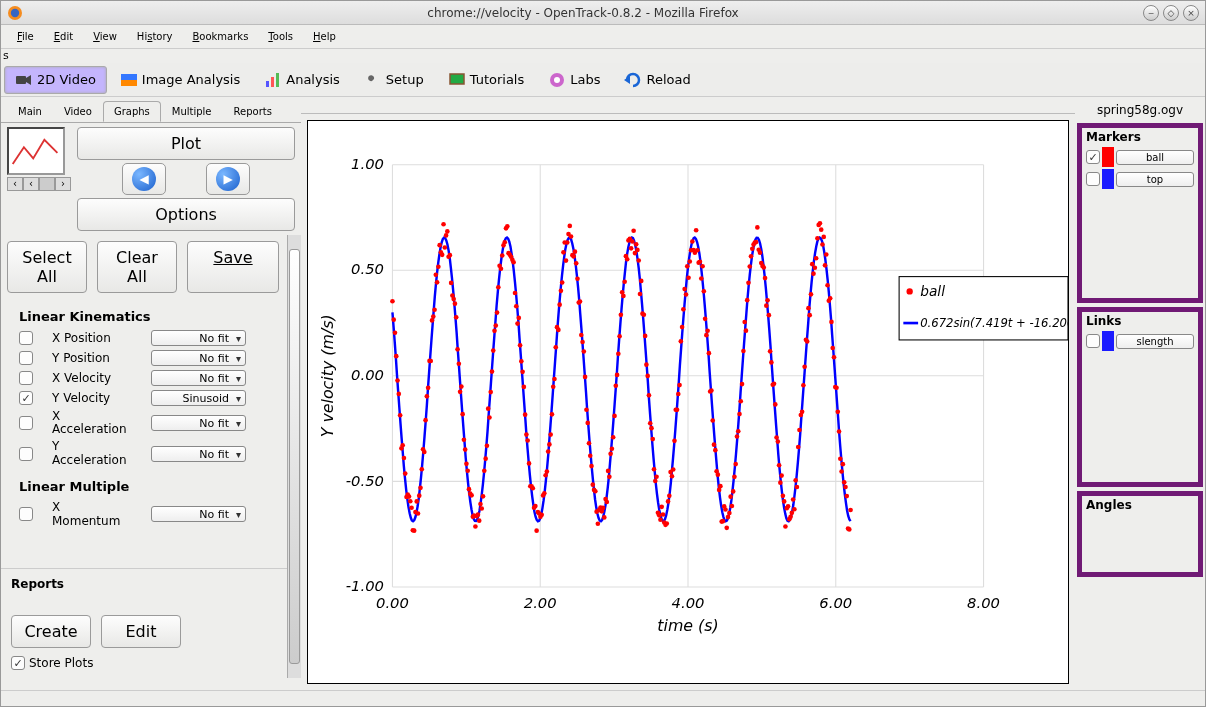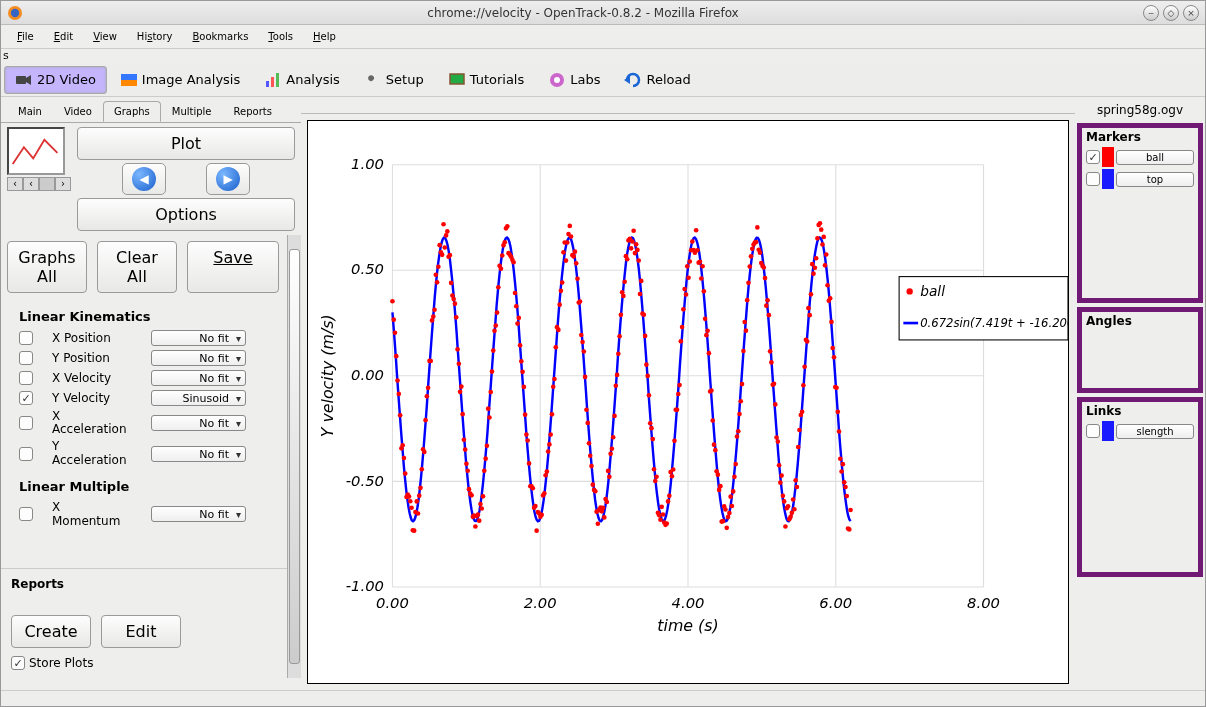--- a/index.html
+++ b/index.html
@@ -181,21 +181,21 @@
                 <div class="arrow-circle">▶</div>
               </div>
           </div>
           <div class="btn wide">Options</div>
         </div>
       </div>
 
       <div style="display:flex;">
         <div style="flex:1;">
           <div class="btn-row">
-            <div class="btn" style="width:80px;">Graphs All</div>
+            <div class="btn" style="width:80px;">Select All</div>
             <div class="btn" style="width:80px;">Clear All</div>
             <div class="btn" style="width:92px;text-decoration:underline;">Save</div>
           </div>
 
           <div class="scroll-section">
             <div class="section">
               <div class="section-title">Linear Kinematics</div>
               <div class="param-row">
                 <div class="chk"></div>
                 <div class="param-label">X Position</div>
@@ -674,28 +674,28 @@
           <div class="chk checked"></div>
           <div class="swatch" style="background:#ff0000"></div>
           <div class="mini-btn">ball</div>
         </div>
         <div class="markrow">
           <div class="chk"></div>
           <div class="swatch" style="background:#1a1aff"></div>
           <div class="mini-btn">top</div>
         </div>
       </div>
-      <div class="boxpanel angles-box">
-        <div class="hdr">Angles</div>
-      </div>
       <div class="boxpanel links-box">
         <div class="hdr">Links</div>
         <div class="markrow">
           <div class="chk"></div>
           <div class="swatch" style="background:#1a1aff"></div>
           <div class="mini-btn">slength</div>
         </div>
       </div>
+      <div class="boxpanel angles-box">
+        <div class="hdr">Angles</div>
+      </div>
     </div>
 
   </div>
   <div class="footer"></div>
 </div>
 
 </body></html>

